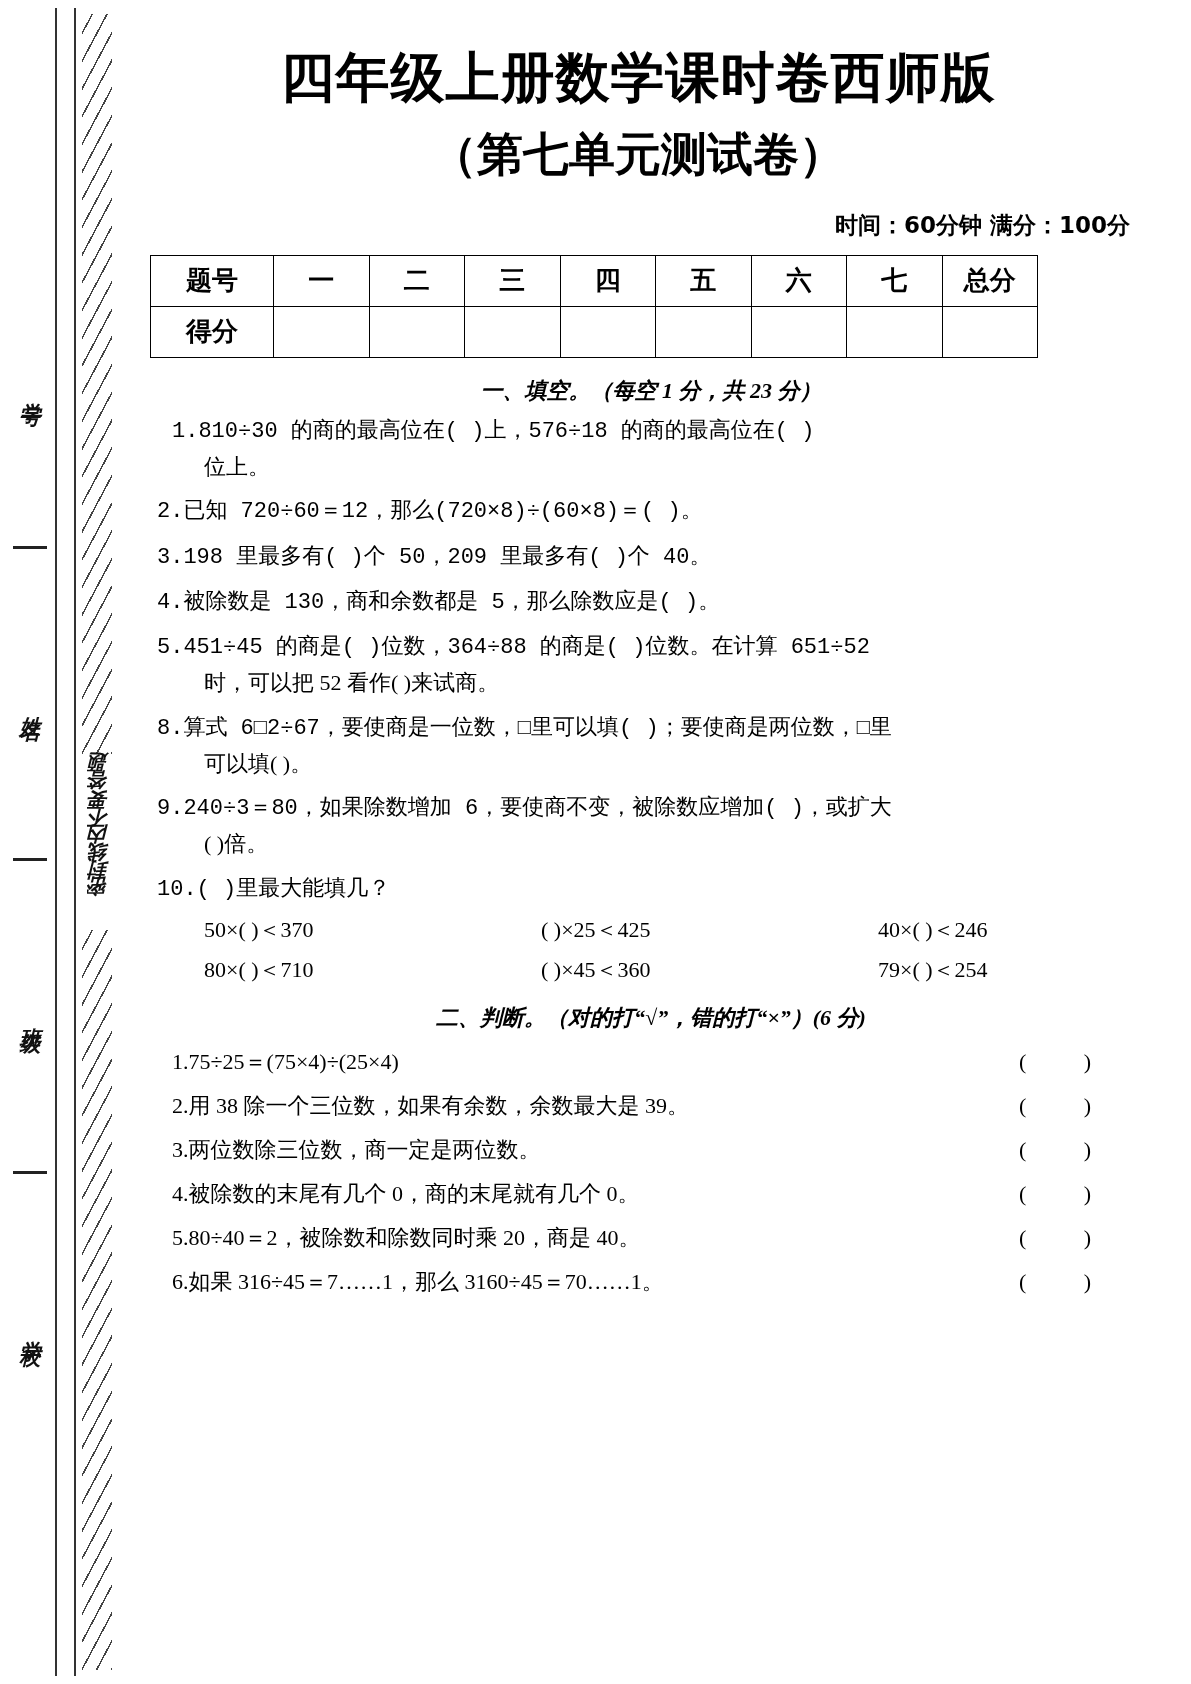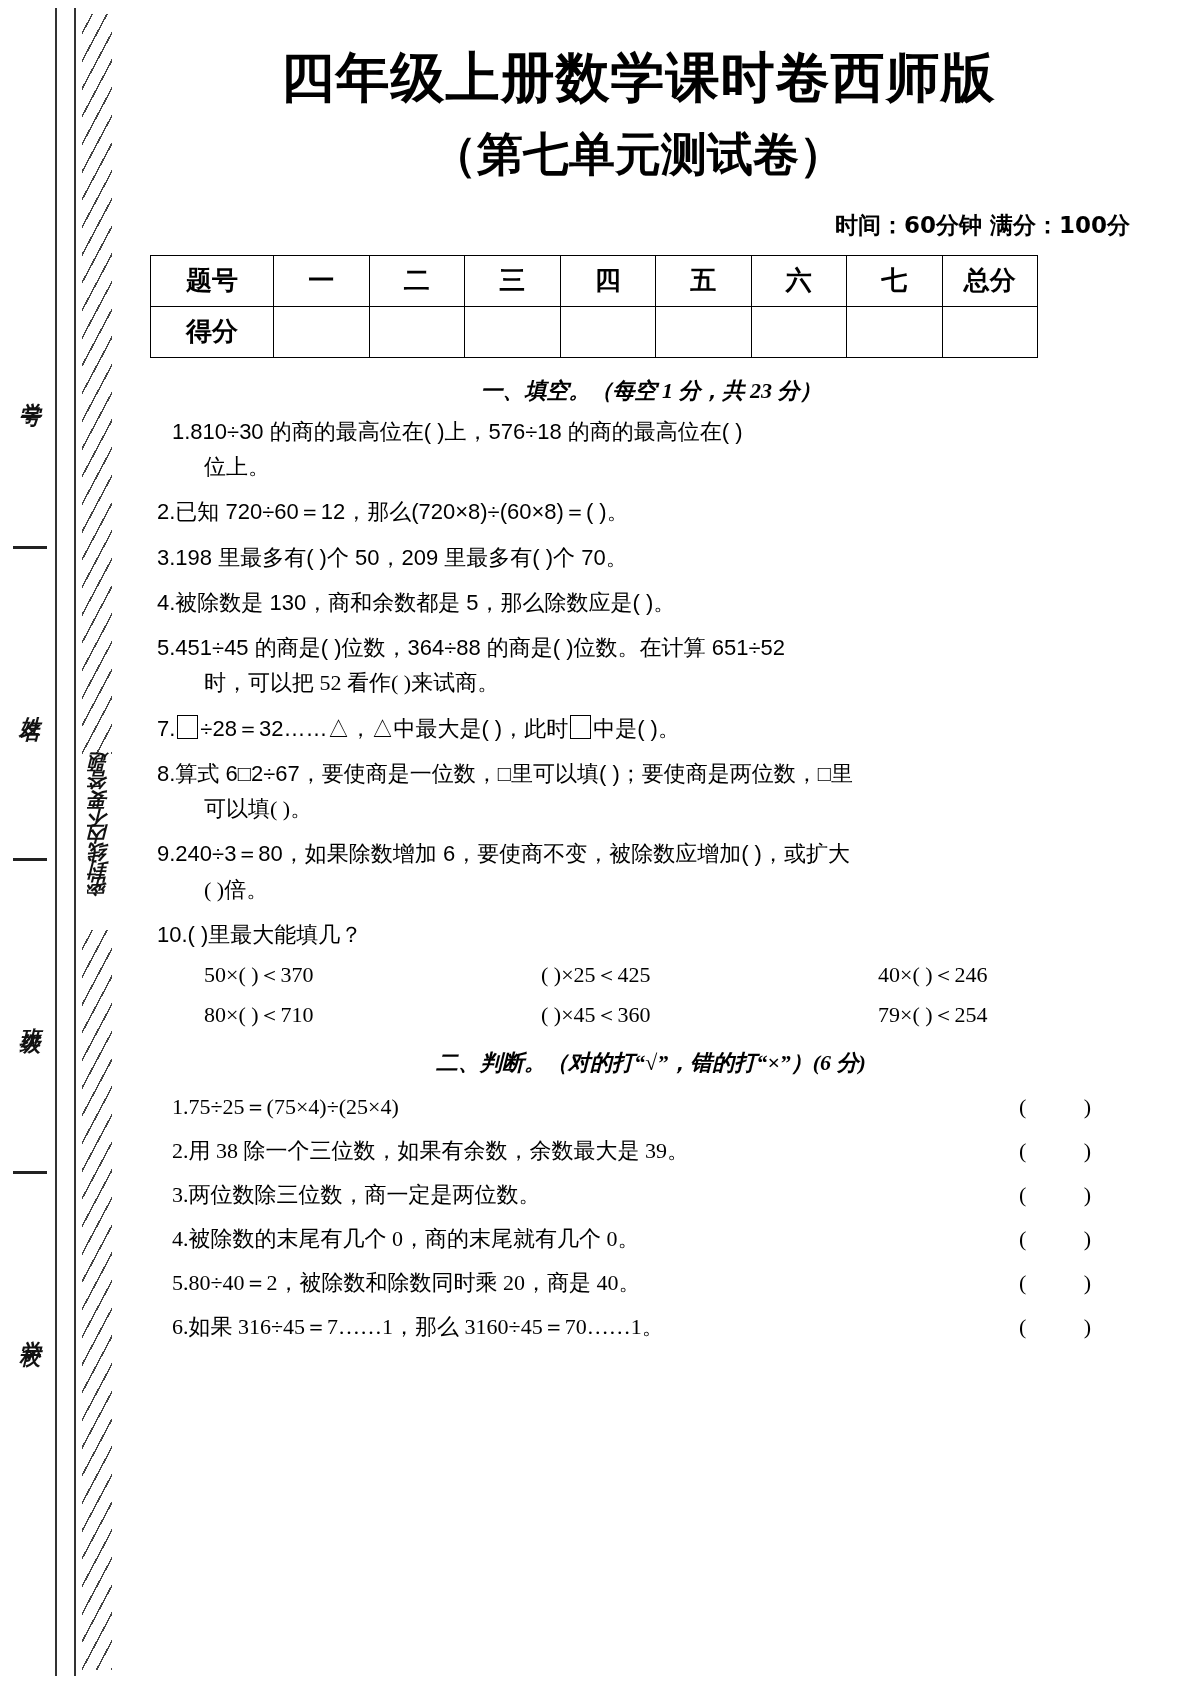--- a/index.html
+++ b/index.html
@@ -158,21 +158,21 @@
     font-weight: bold;
     font-style: italic;
     margin: 18px 0 6px 6px;
     font-family: "Liberation Serif", "DejaVu Serif", serif;
     text-align: center;
   }
   .q {
     font-size: 22px;
     line-height: 1.42;
     margin: 10px 0 0 44px;
-    font-family: Liberation Sans, sans-serif;
+    font-family: Liberation Mono, monospace;
   }
   .q-cont {
     font-size: 22px;
     line-height: 1.42;
     margin: 4px 0 0 76px;
     font-family: "Liberation Serif", "DejaVu Serif", serif;
   }
   .q-tight { margin-top: 14px; margin-left: 29px; }
 
   
@@ -270,30 +270,27 @@
       </table>
 
     <div class="section-head">
       <span>一、填空。</span><span>（每空 1 分，共 23 分）</span>
     </div>
 
     <div class="q">1.810÷30 的商的最高位在(            )上，576÷18 的商的最高位在(            )</div>
     <div class="q-cont">位上。</div>
 
     <div class="q q-tight">2.已知 720÷60＝12，那么(720×8)÷(60×8)＝(            )。</div>
-    <div class="q q-tight">3.198 里最多有(        )个 50，209 里最多有(        )个 70。</div>
+    <div class="q q-tight">3.198 里最多有(        )个 50，209 里最多有(        )个 40。</div>
     <div class="q q-tight">4.被除数是 130，商和余数都是 5，那么除数应是(        )。</div>
 
     <div class="q q-tight">5.451÷45 的商是(        )位数，364÷88 的商是(        )位数。在计算 651÷52</div>
     <div class="q-cont">时，可以把 52 看作(        )来试商。</div>
 
 
-    <div class="q q-tight">
-      <span>7.</span><span class="boxgl"></span><span>÷28＝32……△，△中最大是(        )，此时</span><span class="boxgl"></span><span>中是(        )。</span>
-    </div>
 
     <div class="q q-tight">8.算式 6□2÷67，要使商是一位数，□里可以填(        )；要使商是两位数，□里</div>
     <div class="q-cont">可以填(        )。</div>
 
     <div class="q q-tight">9.240÷3＝80，如果除数增加 6，要使商不变，被除数应增加(        )，或扩大</div>
     <div class="q-cont">(        )倍。</div>
 
     <div class="q q-tight">10.(        )里最大能填几？</div>
 
     <div class="ineq-row">

